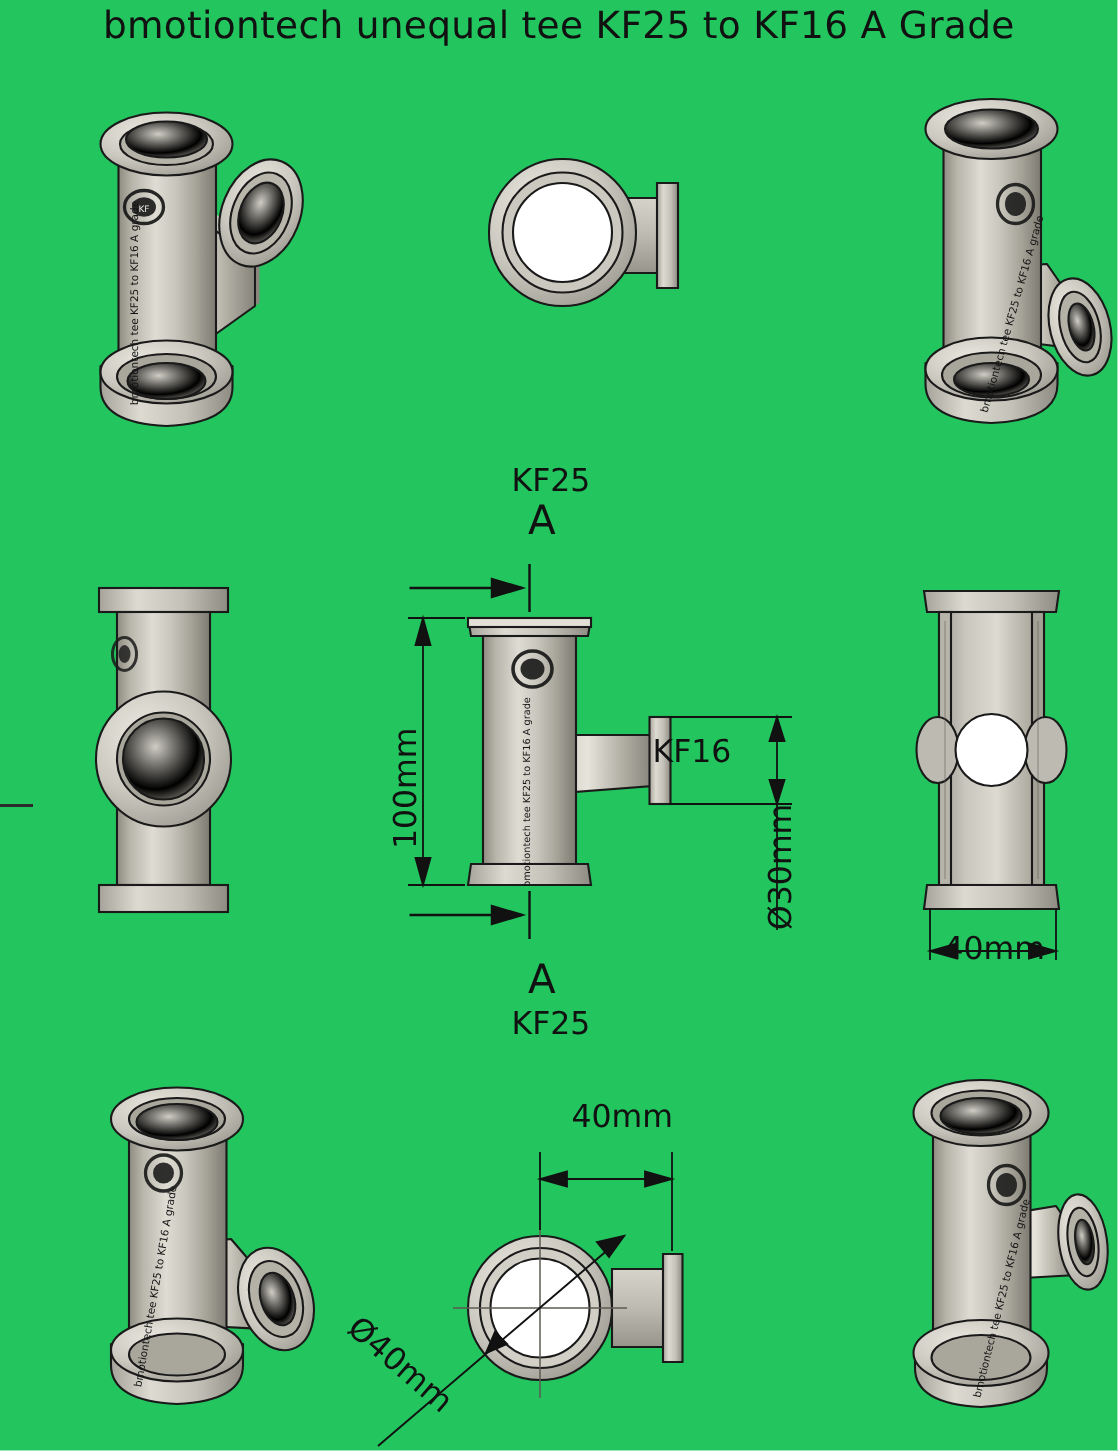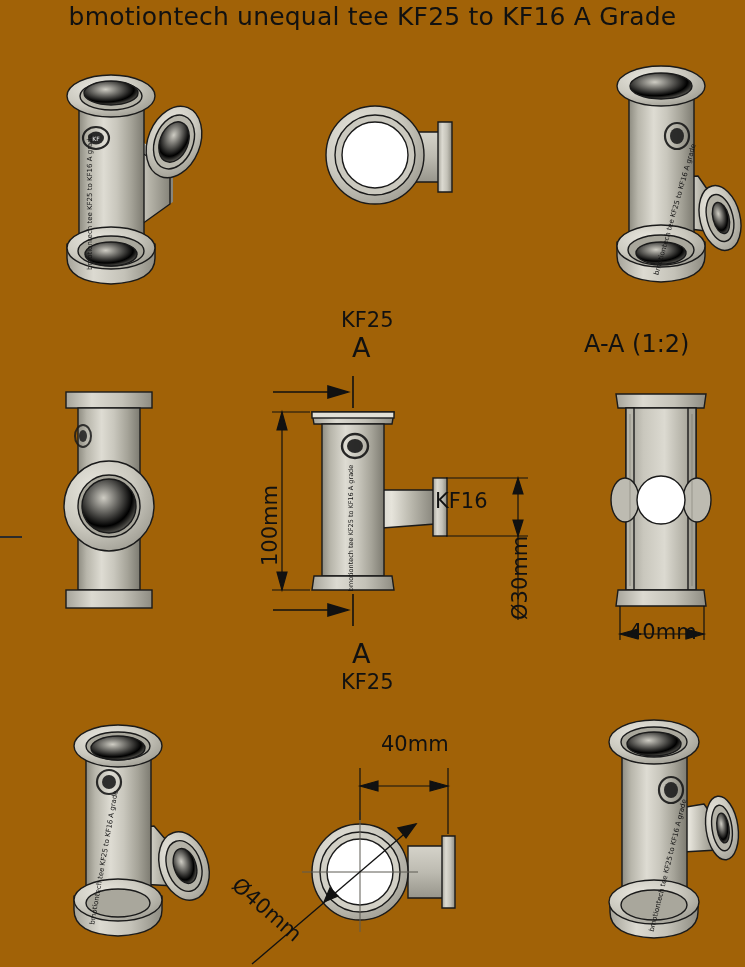--- a/index.html
+++ b/index.html
@@ -1,18 +1,18 @@
 <!DOCTYPE html>
 <html><head>
 <meta charset="utf-8">
 <style>
   html,body{margin:0;padding:0;background:#ffffff;}
   body{width:745px;height:967px;position:relative;overflow:hidden;
        font-family:"DejaVu Sans",sans-serif;color:#111;}
-  .page{position:absolute;left:0;top:0;width:745px;height:967px;background:#a16207;}
+  .page{position:absolute;left:0;top:0;width:745px;height:967px;background:#22c55e;}
 
   
   .title{position:absolute;left:0;top:2px;width:745px;text-align:center;
          font-size:25px;font-weight:400;letter-spacing:.2px;color:#111;
          font-family:"DejaVu Sans",sans-serif;white-space:nowrap;}
 
   
   .view{position:absolute;}
   svg{display:block;overflow:visible;}
 
@@ -148,21 +148,20 @@
         <ellipse cx="67" cy="203" rx="25" ry="11" fill="url(#boreG)"></ellipse>
       </g>
       <g opacity="0.9">
         <ellipse cx="83" cy="86" rx="12" ry="13" fill="none" stroke="#181818" stroke-width="2.2"></ellipse>
         <ellipse cx="83" cy="86" rx="7" ry="8" fill="#1d1d1d"></ellipse>
       </g>
       <text x="83" y="160" font-size="7" fill="#141414" text-anchor="middle" transform="rotate(-74 83 160)" font-family="DejaVu Sans,sans-serif">bmotiontech tee KF25 to KF16 A grade</text>
     </svg>
   </div>
 
-  <div class="lbl big" style="left:584px;top:330px;">A-A (1:2)</div>
 
   <div class="view" style="left:52px;top:388px;">
     <svg width="130" height="228" viewBox="0 0 130 228">
       <g stroke="#1a1a1a" stroke-width="1.4">
 
         <rect x="14" y="4" width="86" height="16" fill="url(#flangeG)"></rect>
 
         <rect x="26" y="20" width="62" height="182" fill="url(#tubeH)"></rect>
 
         <rect x="14" y="202" width="86" height="18" fill="url(#flangeG)"></rect>

